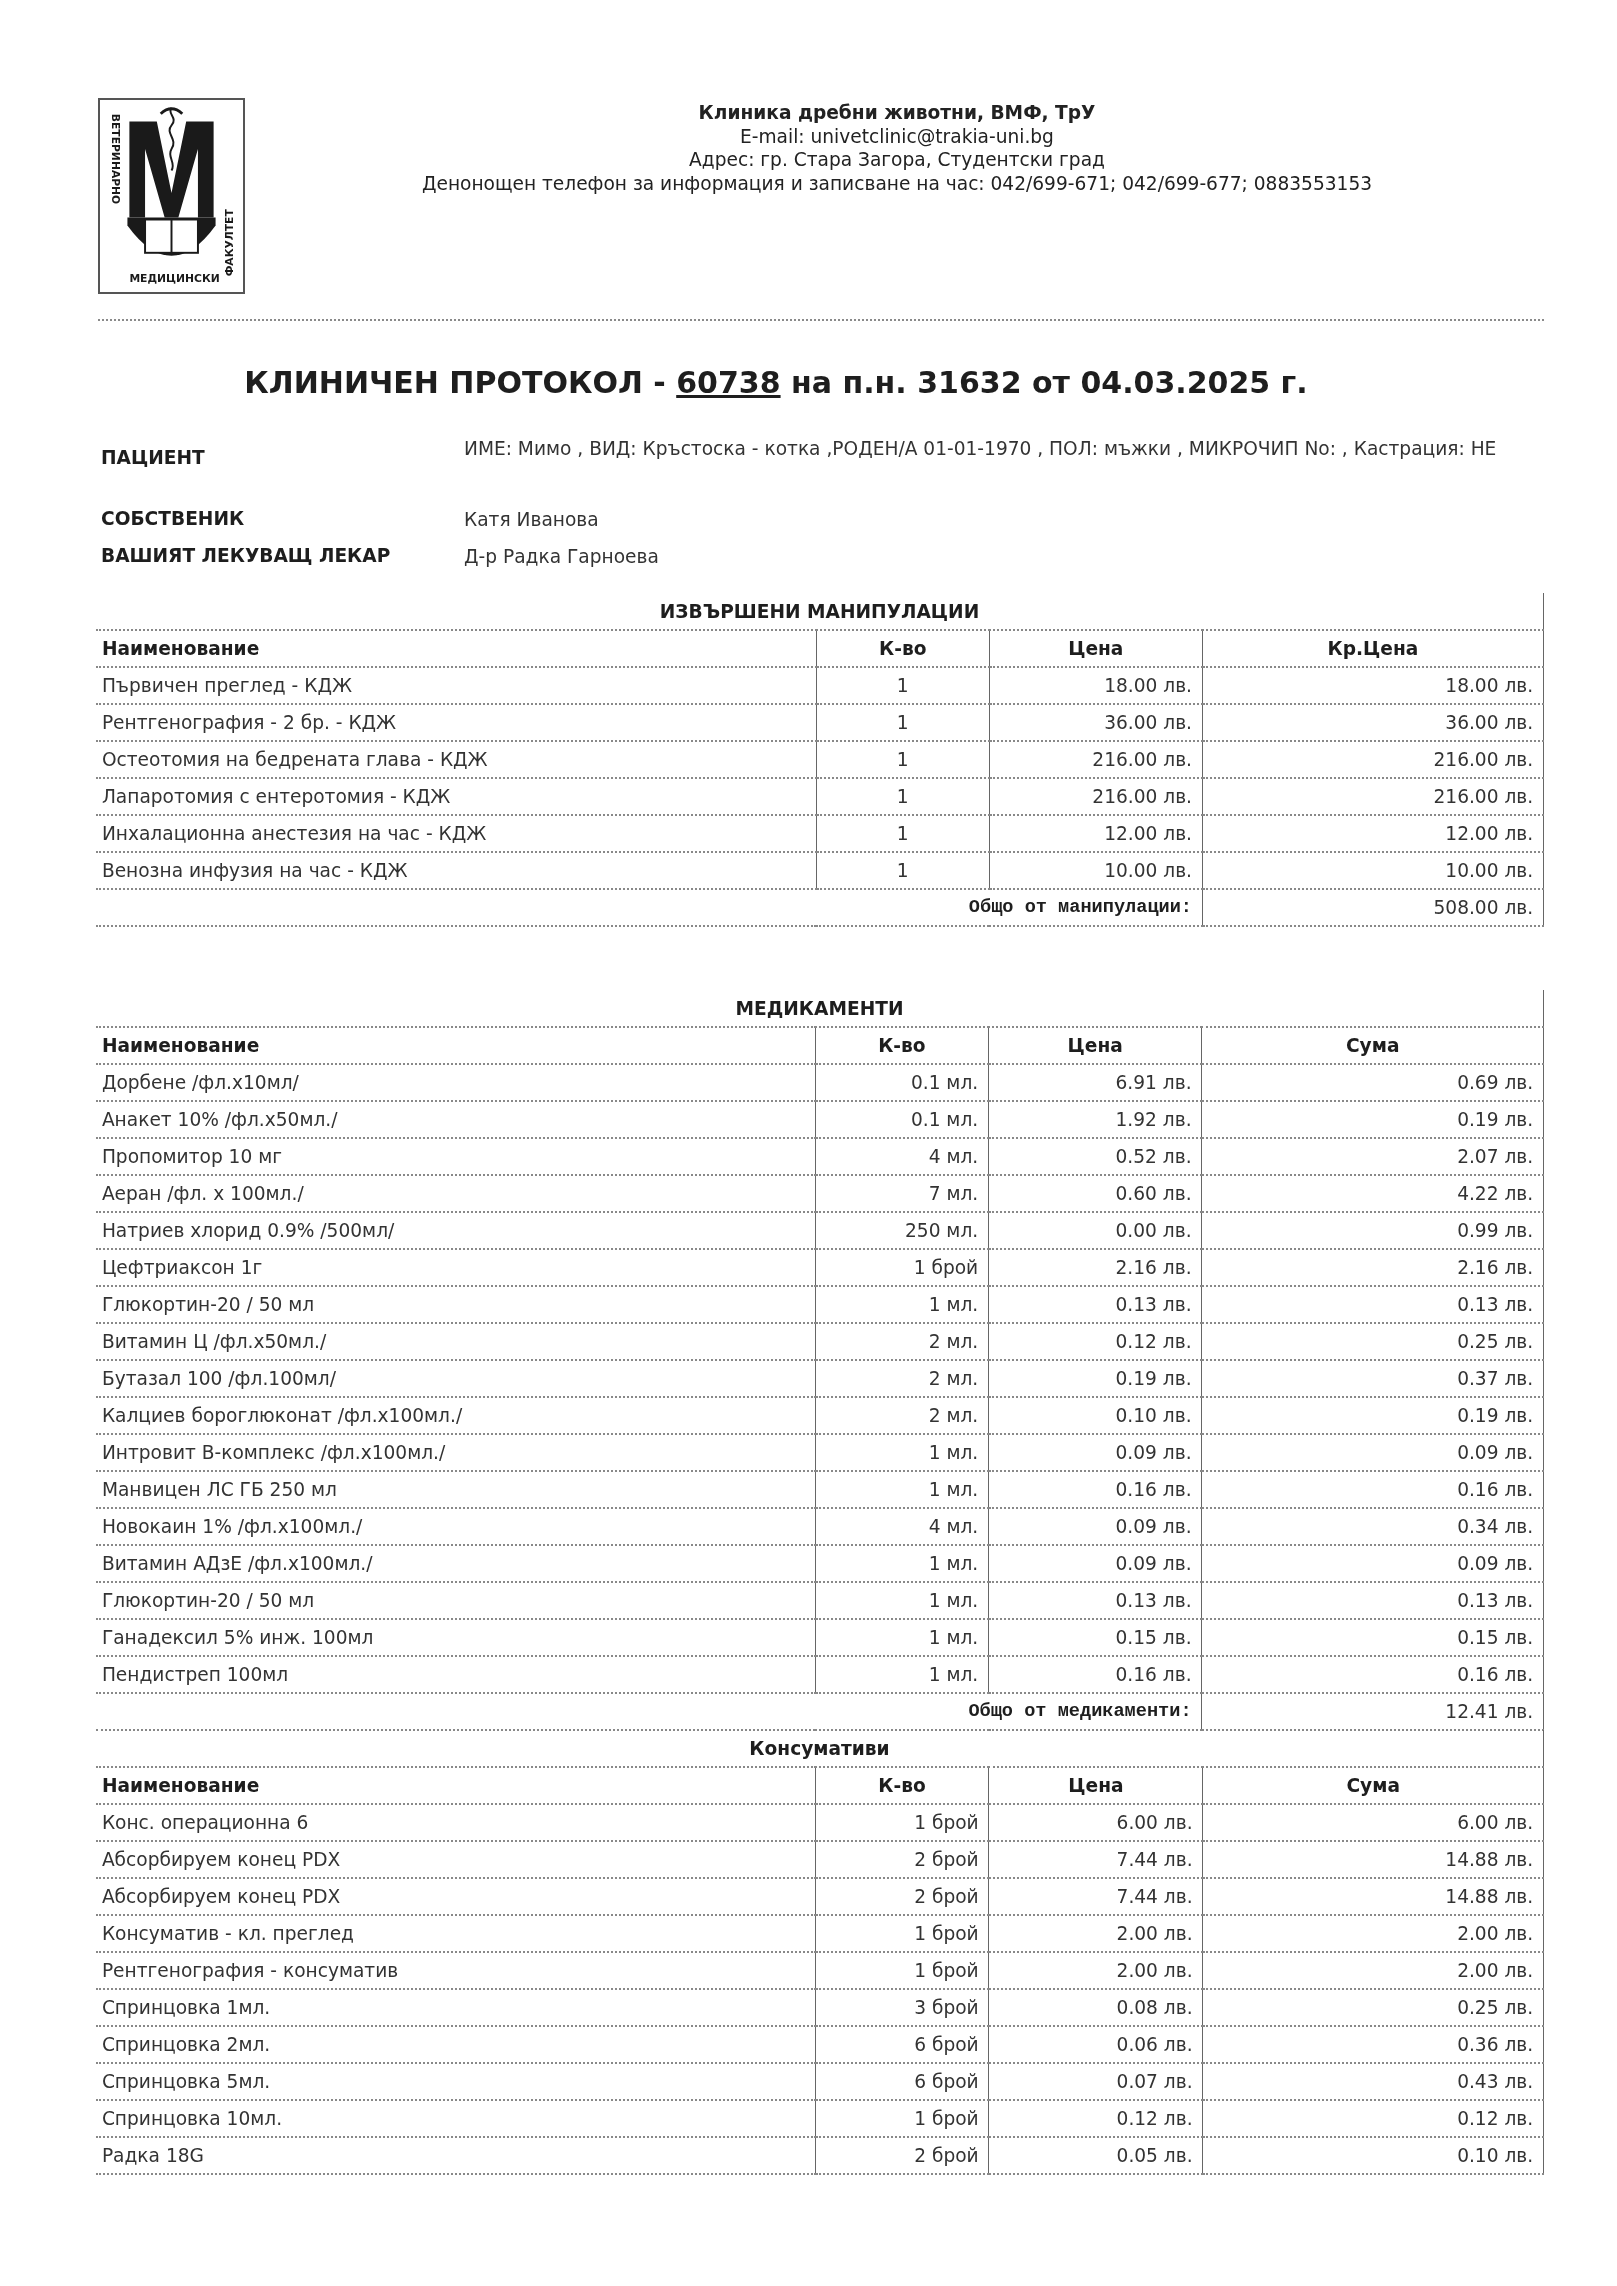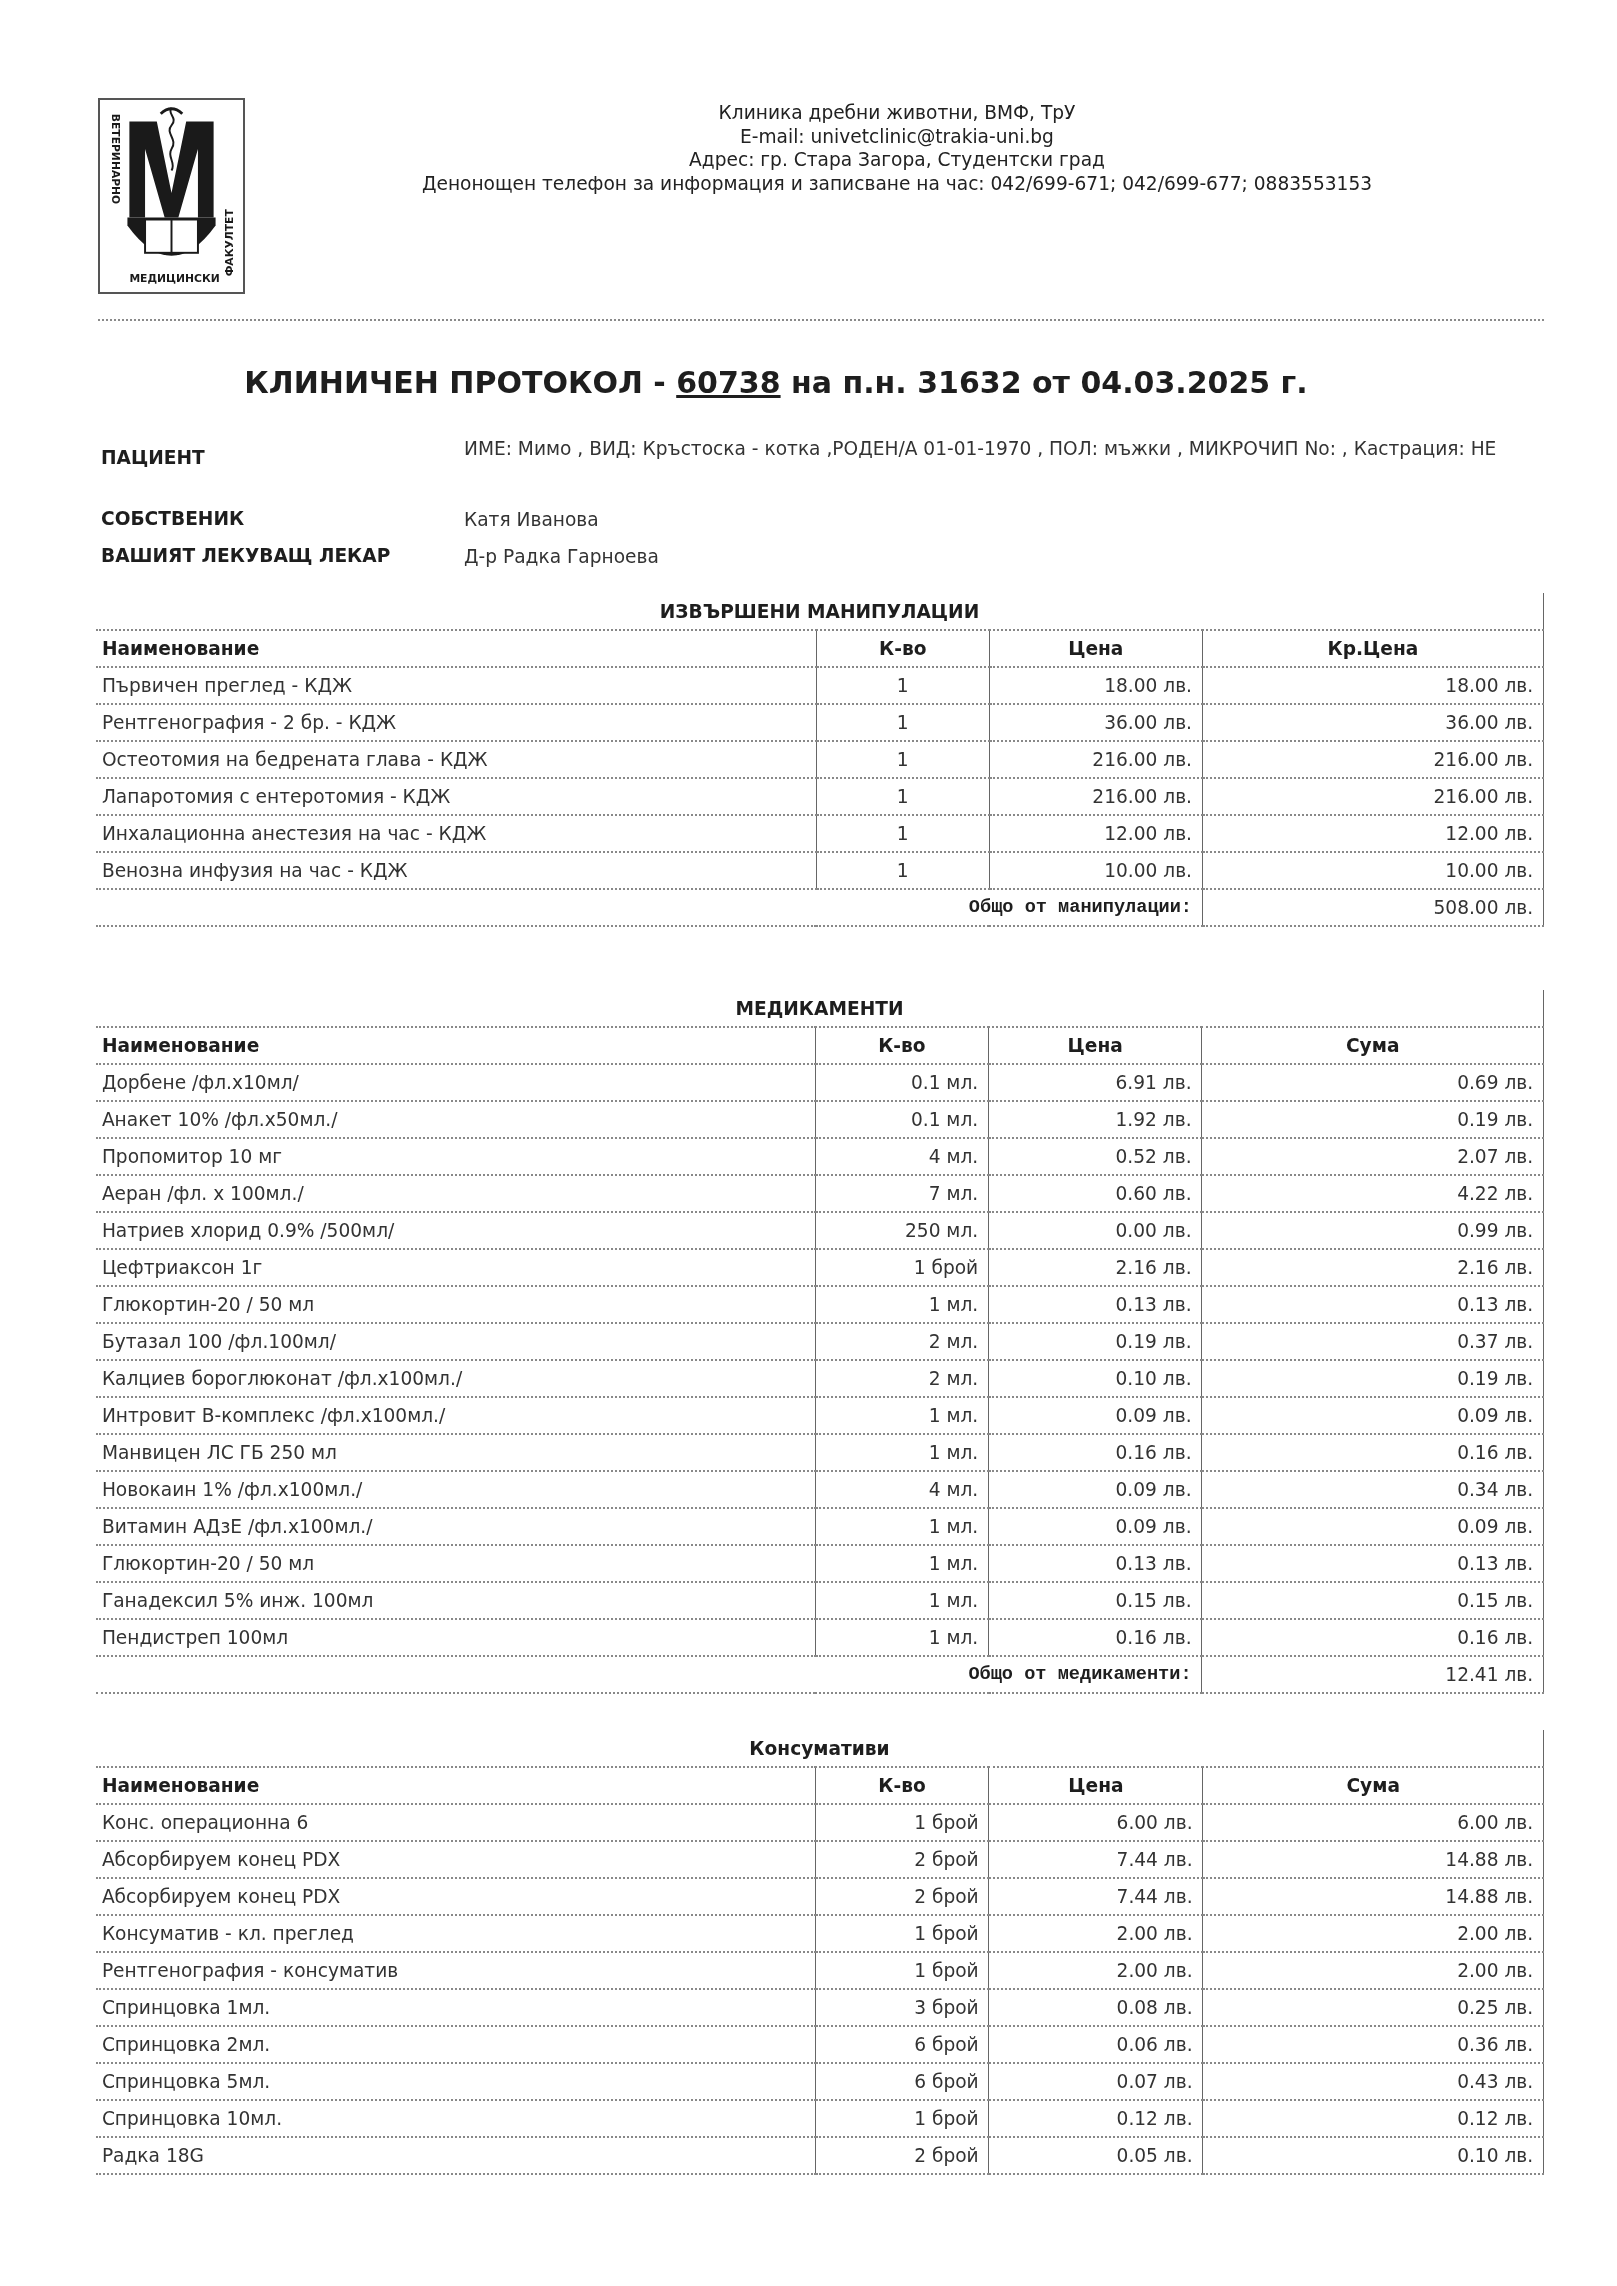--- a/index.html
+++ b/index.html
@@ -2,21 +2,21 @@
 <html><head>
 <meta charset="utf-8">
 <style>
   html, body { margin: 0; padding: 0; background: #ffffff; }
   body { width: 1617px; height: 2287px; position: relative; overflow: hidden;
          font-family: "DejaVu Sans", sans-serif; color: #2a2a2a; }
   .logo { position: absolute; left: 98px; top: 98px; width: 147px; height: 196px;
           border: 2px solid #555; box-sizing: border-box; background: #fff; }
   .clinic-header { position: absolute; left: 392px; top: 101px; width: 1010px; text-align: center;
                    font-size: 18.6px; line-height: 23.5px; color: #222; }
-  .clinic-header .name { font-weight: normal; }
+  .clinic-header .name { font-weight: bold; }
   .rule { position: absolute; left: 98px; top: 319px; width: 1446px; height: 0;
           border-top: 2px dotted #8a8a8a; }
   .title { position: absolute; left: 90px; top: 365px; width: 1372px; text-align: center;
            font-weight: bold; font-size: 30px; color: #1e1e1e; }
   .title .num { text-decoration: underline; }
   .info { position: absolute; left: 101px; font-size: 18.6px; }
   .info .lbl { position: absolute; left: 0; font-weight: bold; white-space: nowrap; color: #1e1e1e; }
   .info .val { position: absolute; left: 363px; width: 1068px; line-height: 23.5px; color: #333; }
   .doc-table { position: absolute; left: 96px; width: 1448px; border-collapse: collapse;
                font-size: 18.6px; table-layout: fixed; }
@@ -201,20 +201,26 @@
         <td class="c-price">2.16 лв.</td>
         <td class="c-total">2.16 лв.</td>
       </tr>
       <tr>
         <td class="c-name">Глюкортин-20 / 50 мл</td>
         <td class="c-qty">1 мл.</td>
         <td class="c-price">0.13 лв.</td>
         <td class="c-total">0.13 лв.</td>
       </tr>
       <tr>
+        <td class="c-name">Витамин Ц /фл.х50мл./</td>
+        <td class="c-qty">2 мл.</td>
+        <td class="c-price">0.12 лв.</td>
+        <td class="c-total">0.25 лв.</td>
+      </tr>
+      <tr>
         <td class="c-name">Бутазал 100 /фл.100мл/</td>
         <td class="c-qty">2 мл.</td>
         <td class="c-price">0.19 лв.</td>
         <td class="c-total">0.37 лв.</td>
       </tr>
       <tr>
         <td class="c-name">Калциев бороглюконат /фл.х100мл./</td>
         <td class="c-qty">2 мл.</td>
         <td class="c-price">0.10 лв.</td>
         <td class="c-total">0.19 лв.</td>

